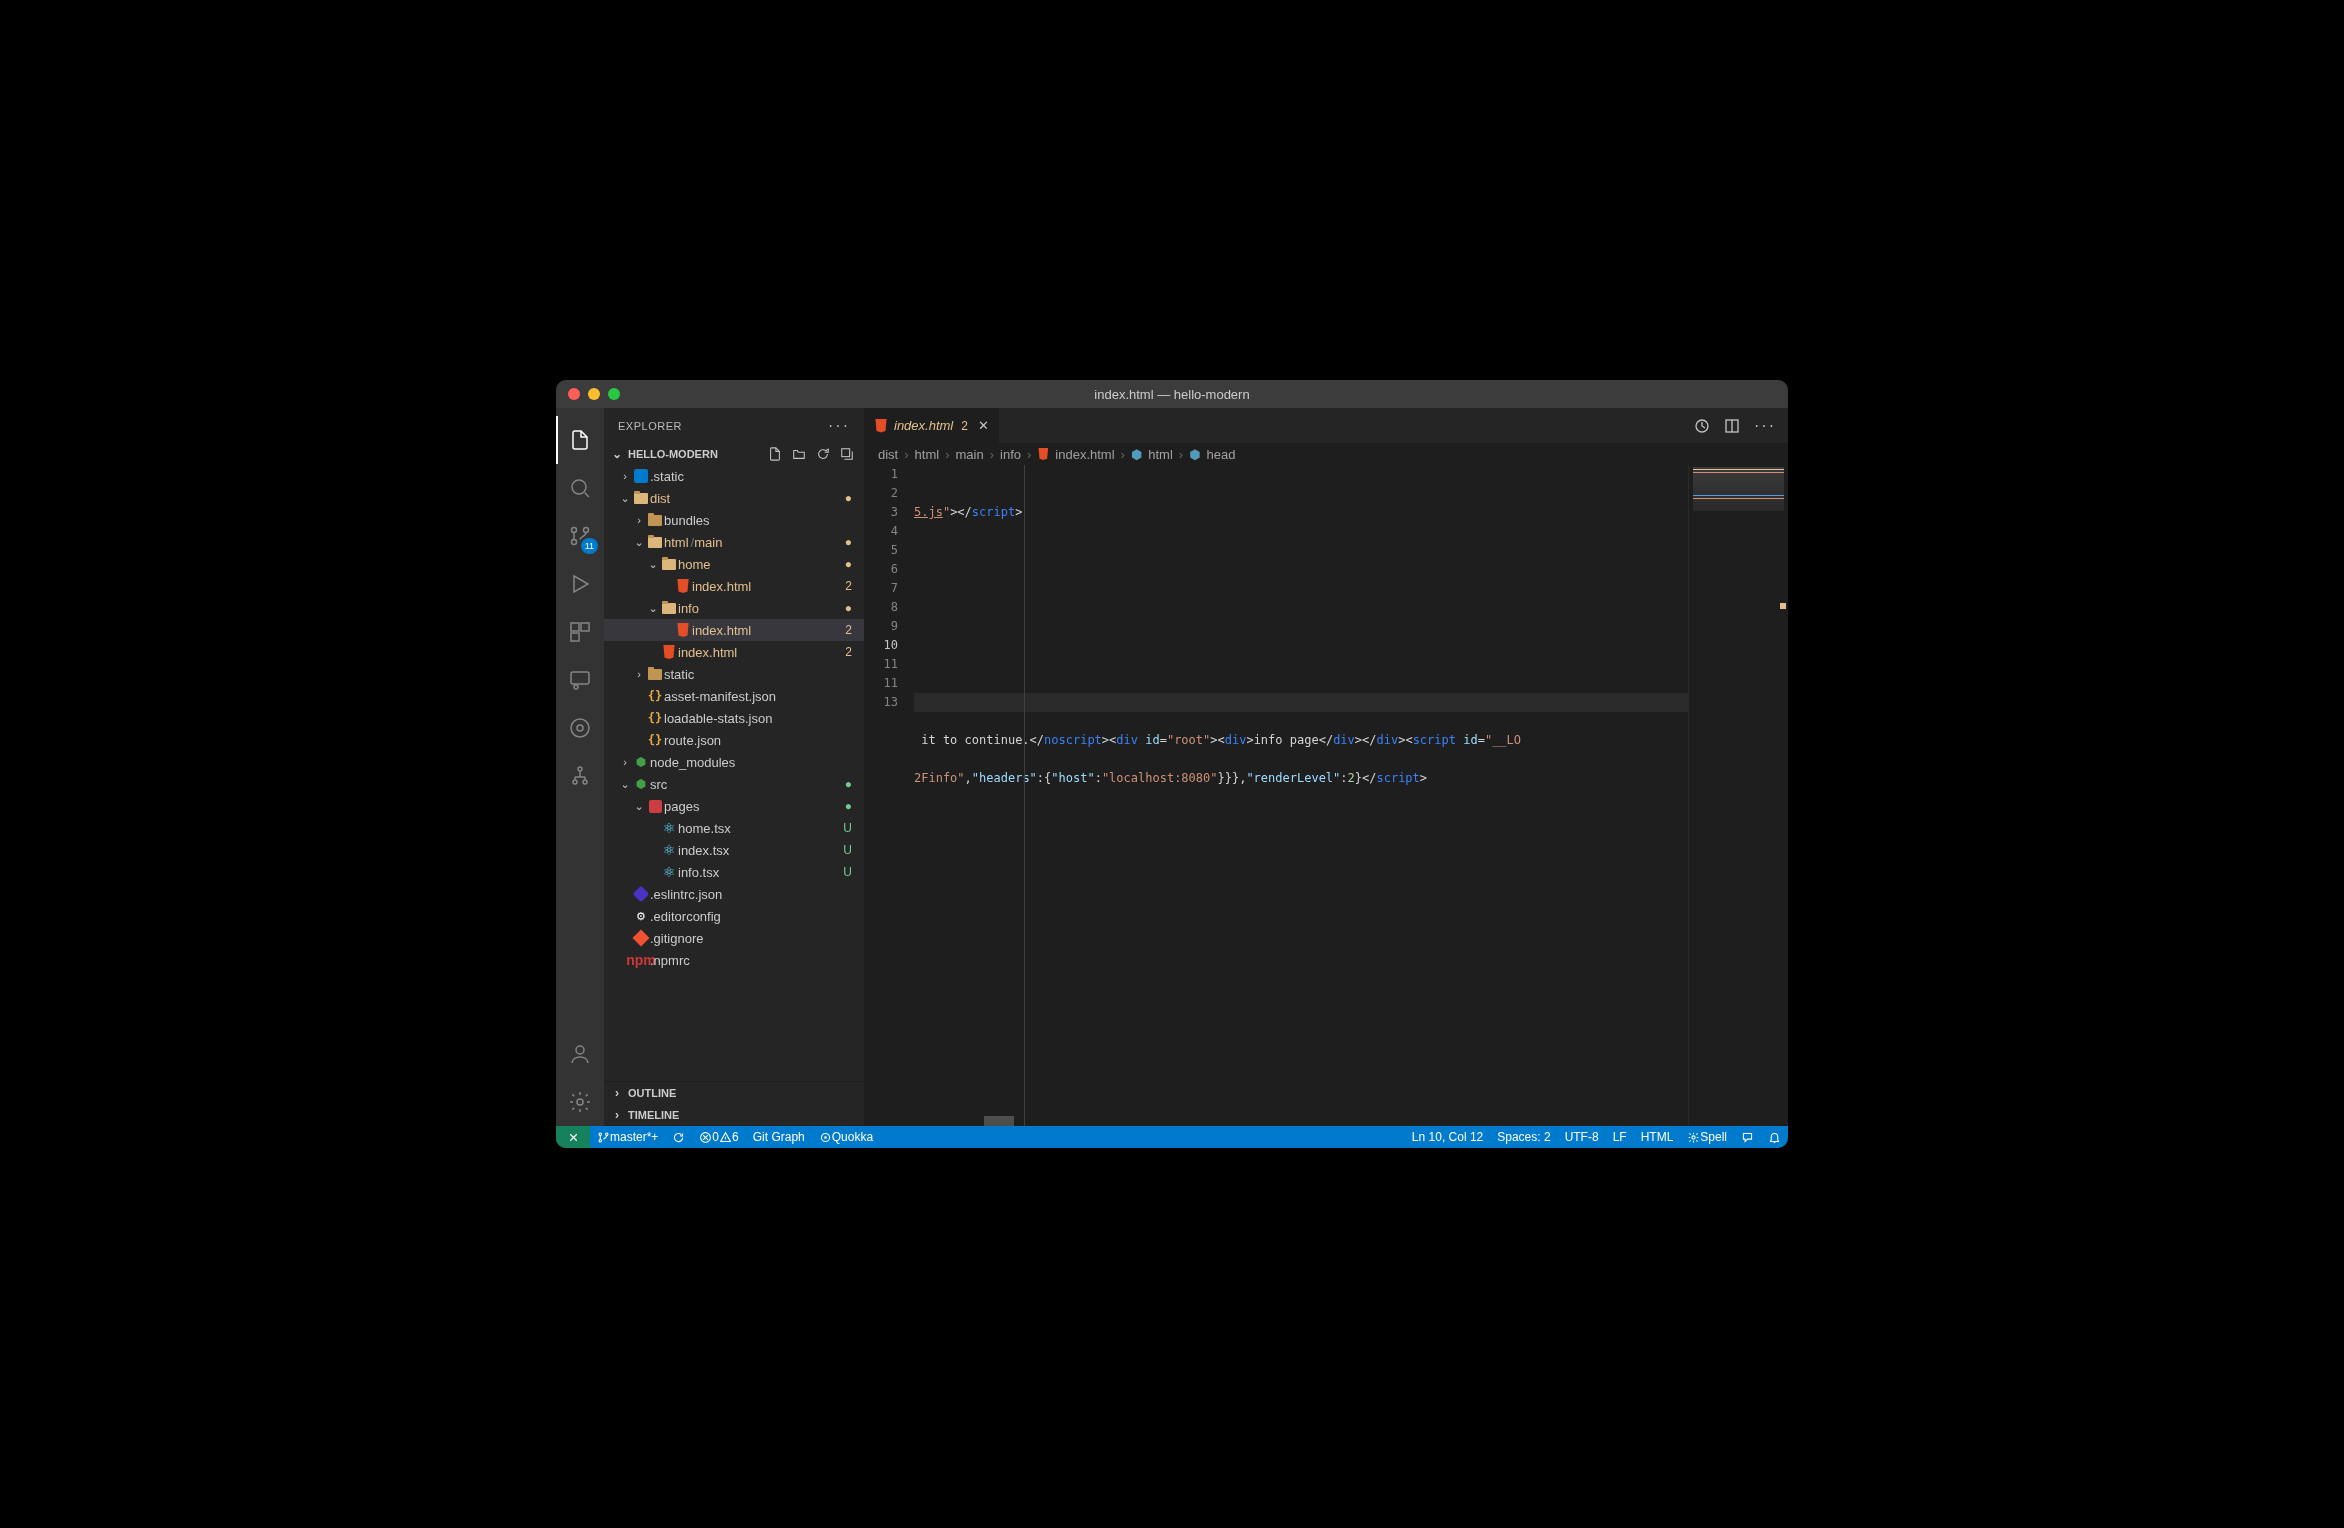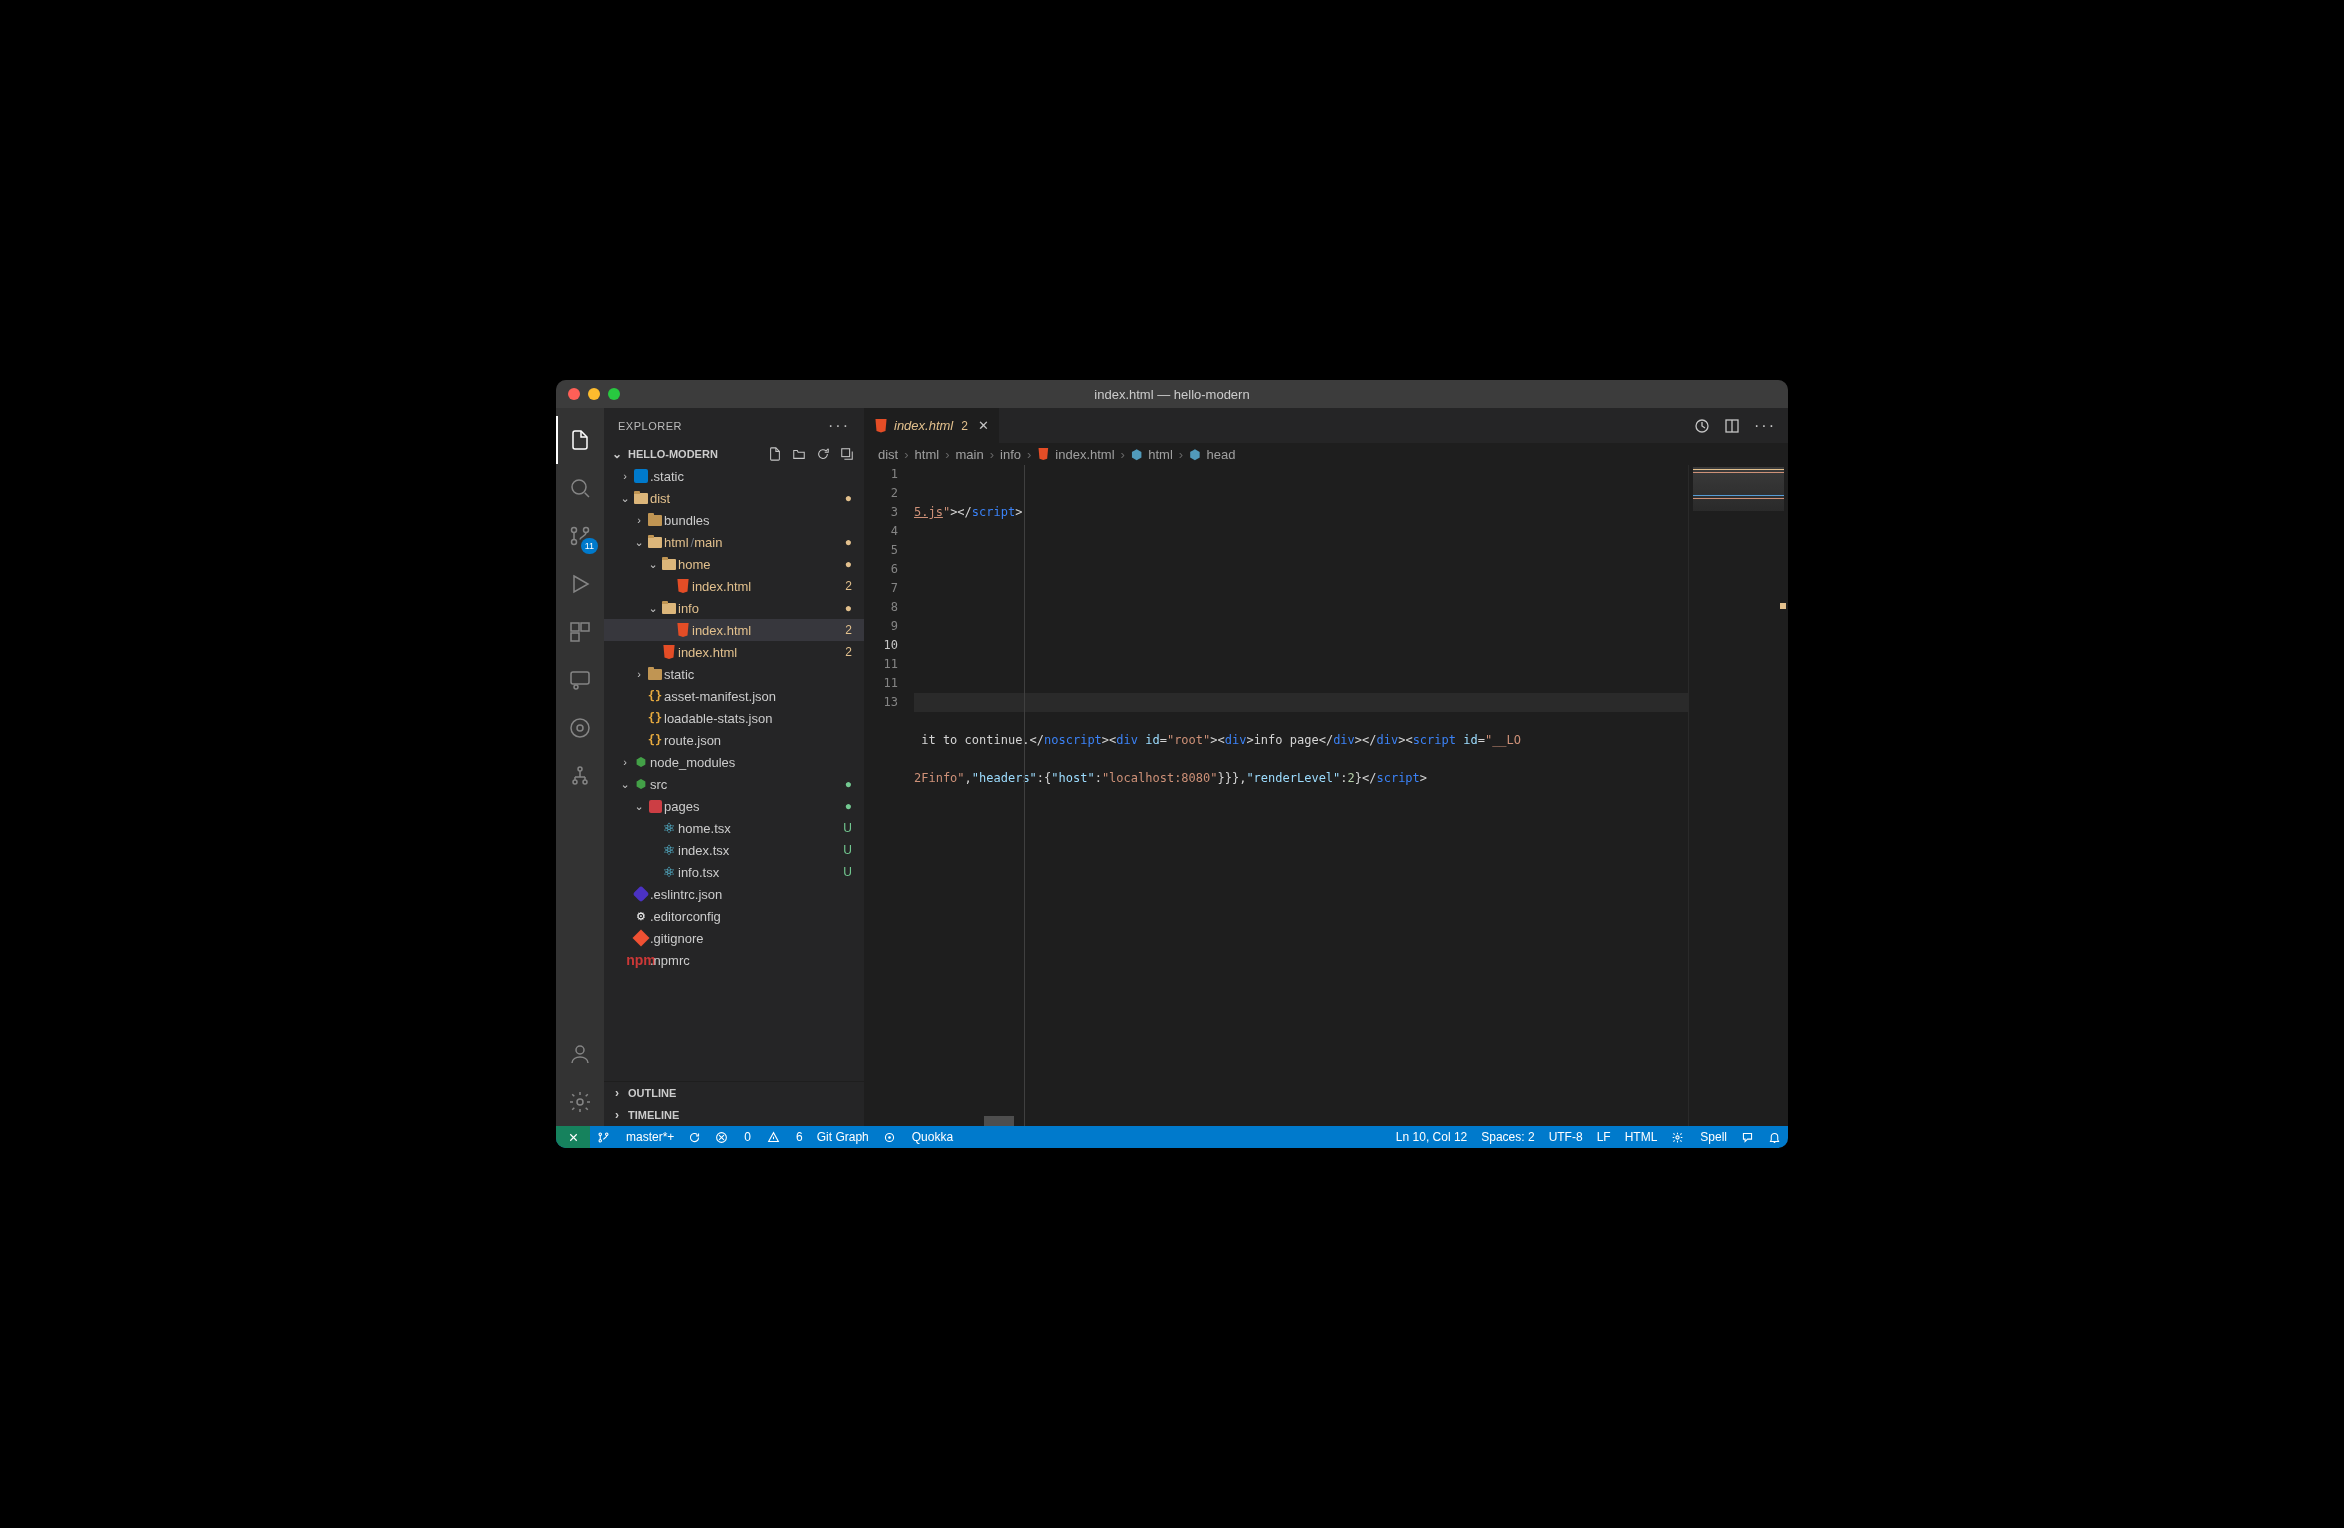--- a/index.html
+++ b/index.html
@@ -168,21 +168,21 @@
   
   .statusbar {
     height: 22px; background: #007acc; color: #fff;
     display: flex; align-items: center; font-size: 12px;
     flex-shrink: 0;
   }
   .sb-remote {
     width: 34px; height: 22px; background: #16825d;
     display: flex; align-items: center; justify-content: center;
   }
-  .sb-item { padding: 4px 7px; display: flex; align-items: center; gap: 16px; height: 22px; }
+  .sb-item { padding: 4px 7px; display: flex; align-items: center; gap: 0; height: 22px; }
   .sb-right { margin-left: auto; display: flex; }
   .statusbar svg { width: 13px; height: 13px; }
   .html5 {
     width: 14px; height: 14px; background: #e44d26;
     clip-path: polygon(10% 0, 90% 0, 82% 90%, 50% 100%, 18% 90%);
     position: relative; display: inline-block;
   }
   .folder-i {
     width: 14px; height: 11px; background: #c09553;
     border-radius: 1px; display: inline-block; position: relative;

